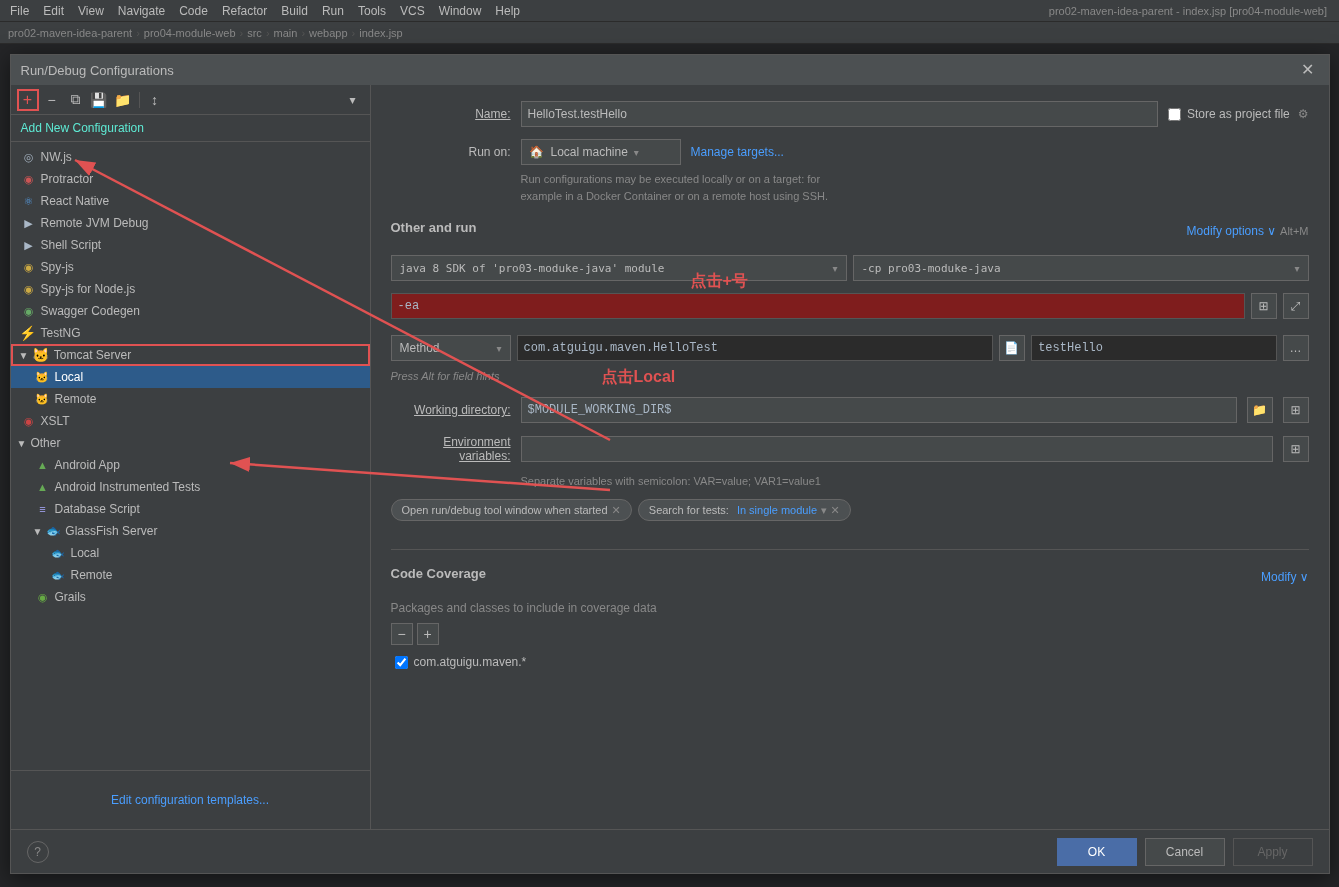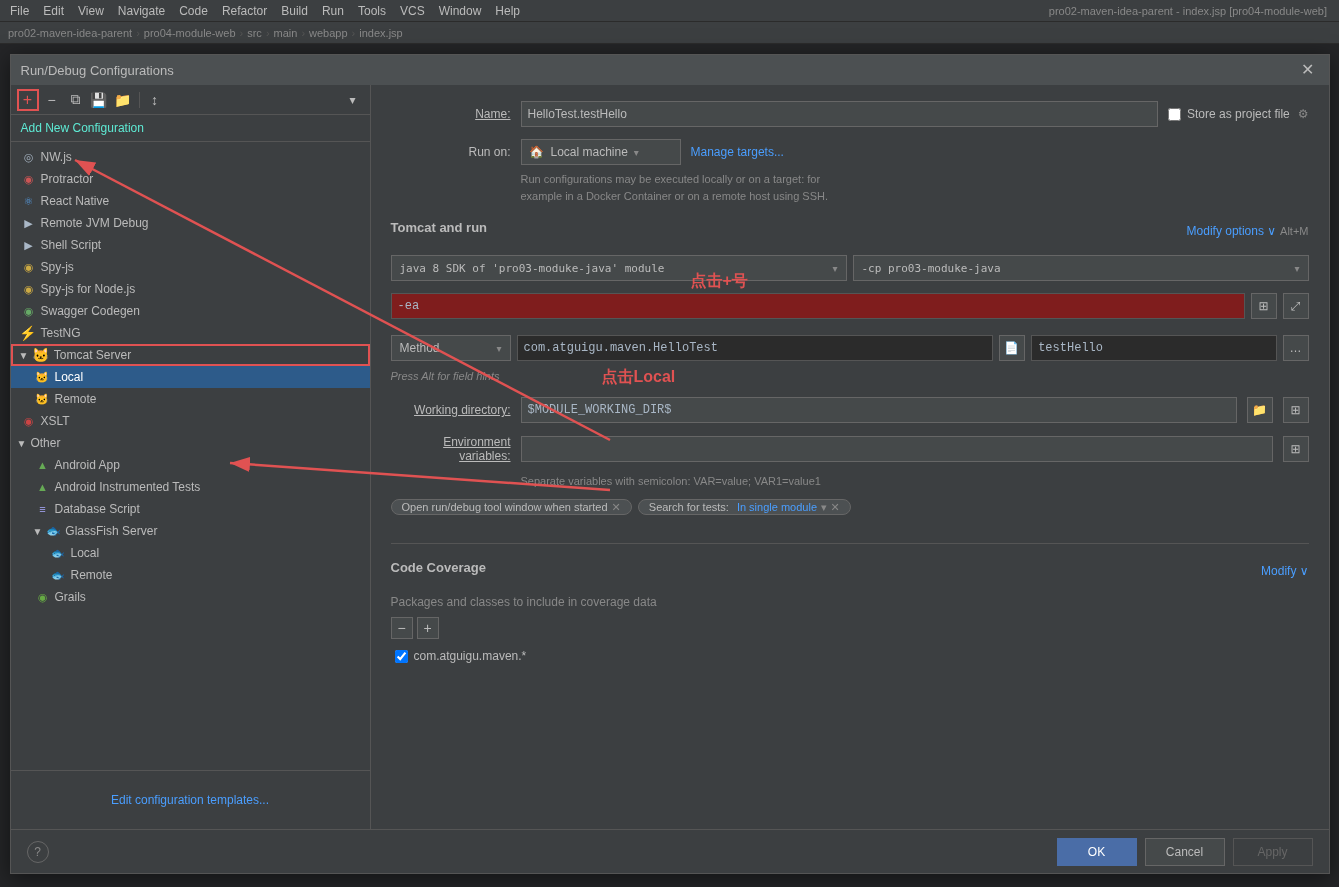--- a/index.html
+++ b/index.html
@@ -372,21 +372,21 @@
     }
 
     .tags-row {
       display: flex;
       align-items: center;
       gap: 6px;
       flex-wrap: wrap;
       margin-bottom: 16px;
     }
     .tag {
-      height: 16px;
+      height: 22px;
       background: #4c5052;
       border: 1px solid #666;
       border-radius: 11px;
       padding: 0 10px;
       display: flex;
       align-items: center;
       gap: 4px;
       font-size: 11px;
       color: #bbbbbb;
     }
@@ -769,21 +769,21 @@
             <span class="arrow">▾</span>
           </div>
           <a class="manage-targets-link">Manage targets...</a>
         </div>
 
         <div class="info-text">
           <div>Run configurations may be executed locally or on a target: for<br>example in a Docker Container or on a remote host using SSH.</div>
         </div>
 
         <div style="display:flex; align-items:center; margin-bottom:10px;">
-          <span class="section-title">Tomcat and run</span>
+          <span class="section-title">Other and run</span>
           <div class="modify-options-link" style="display:flex; align-items:center; gap:4px;">
             <span>Modify options ∨</span>
             <span style="color:#888; font-size:11px;">Alt+M</span>
           </div>
         </div>
 
         <div class="build-run-row">
           <div class="build-run-dropdown" style="flex:2;">
             <span style="font-family:monospace; font-size:11px;">java 8  SDK of 'pro03-moduke-java' module</span>
             <span class="arrow">▾</span>

